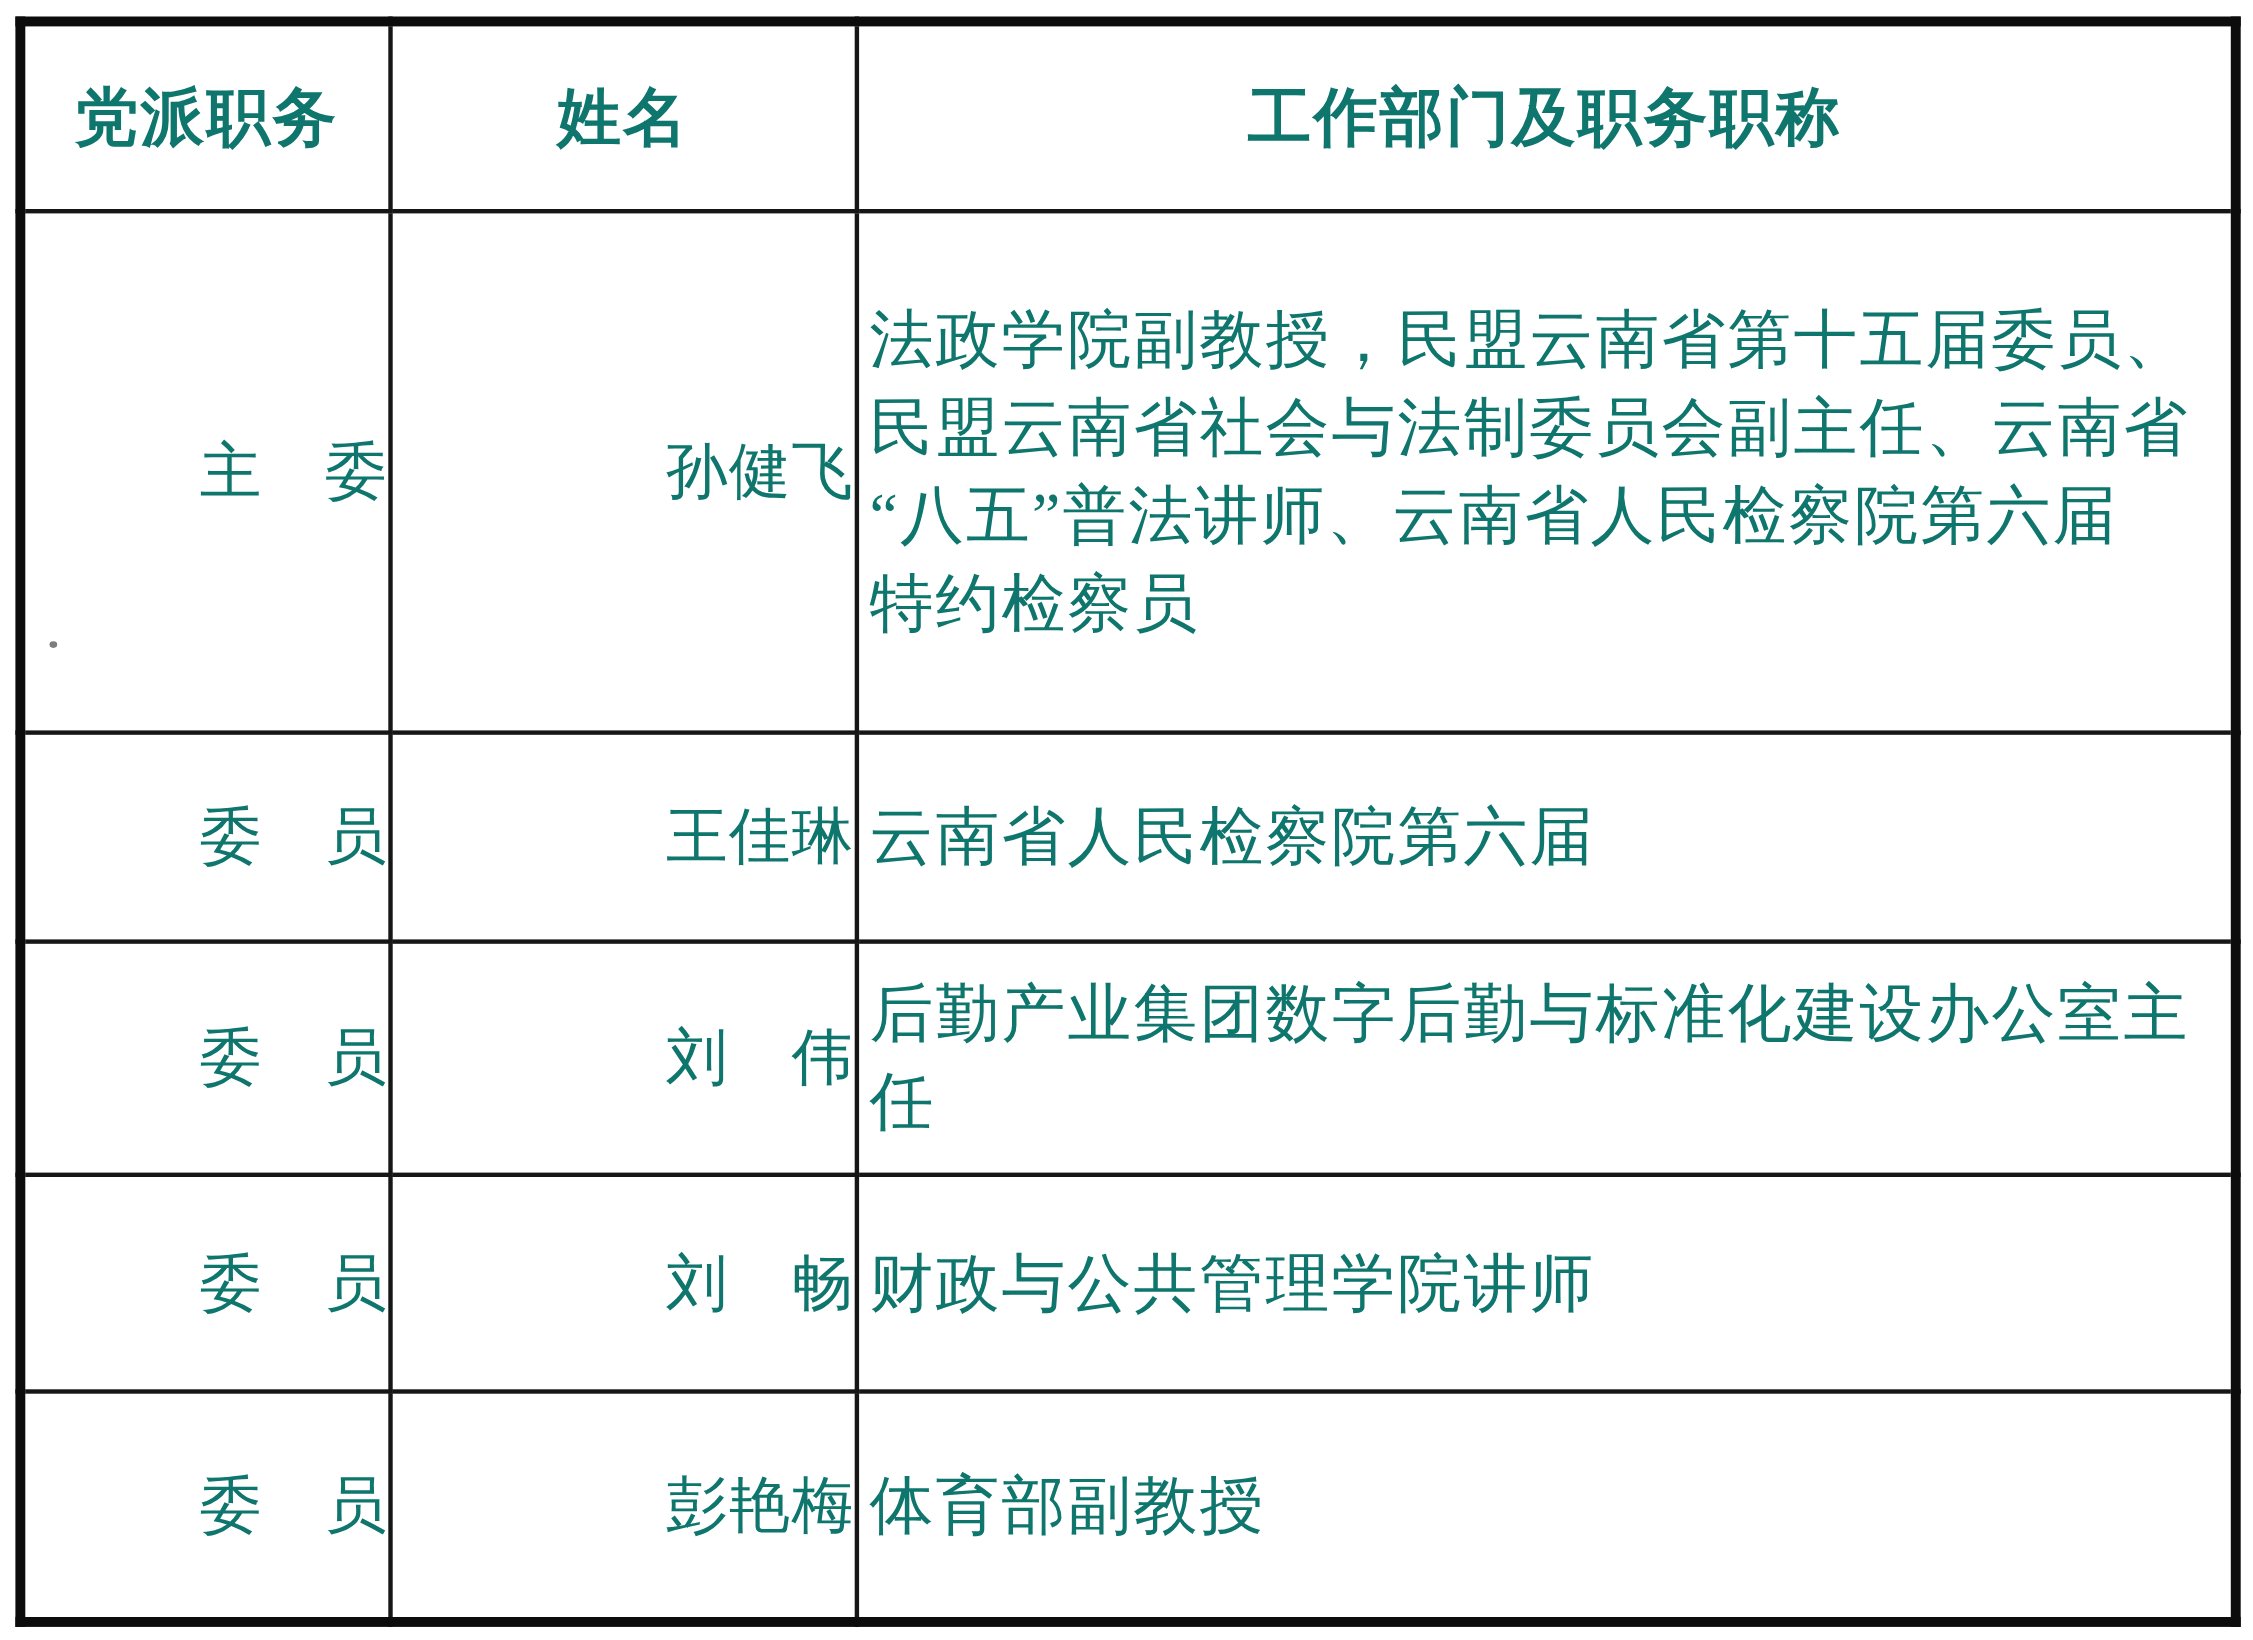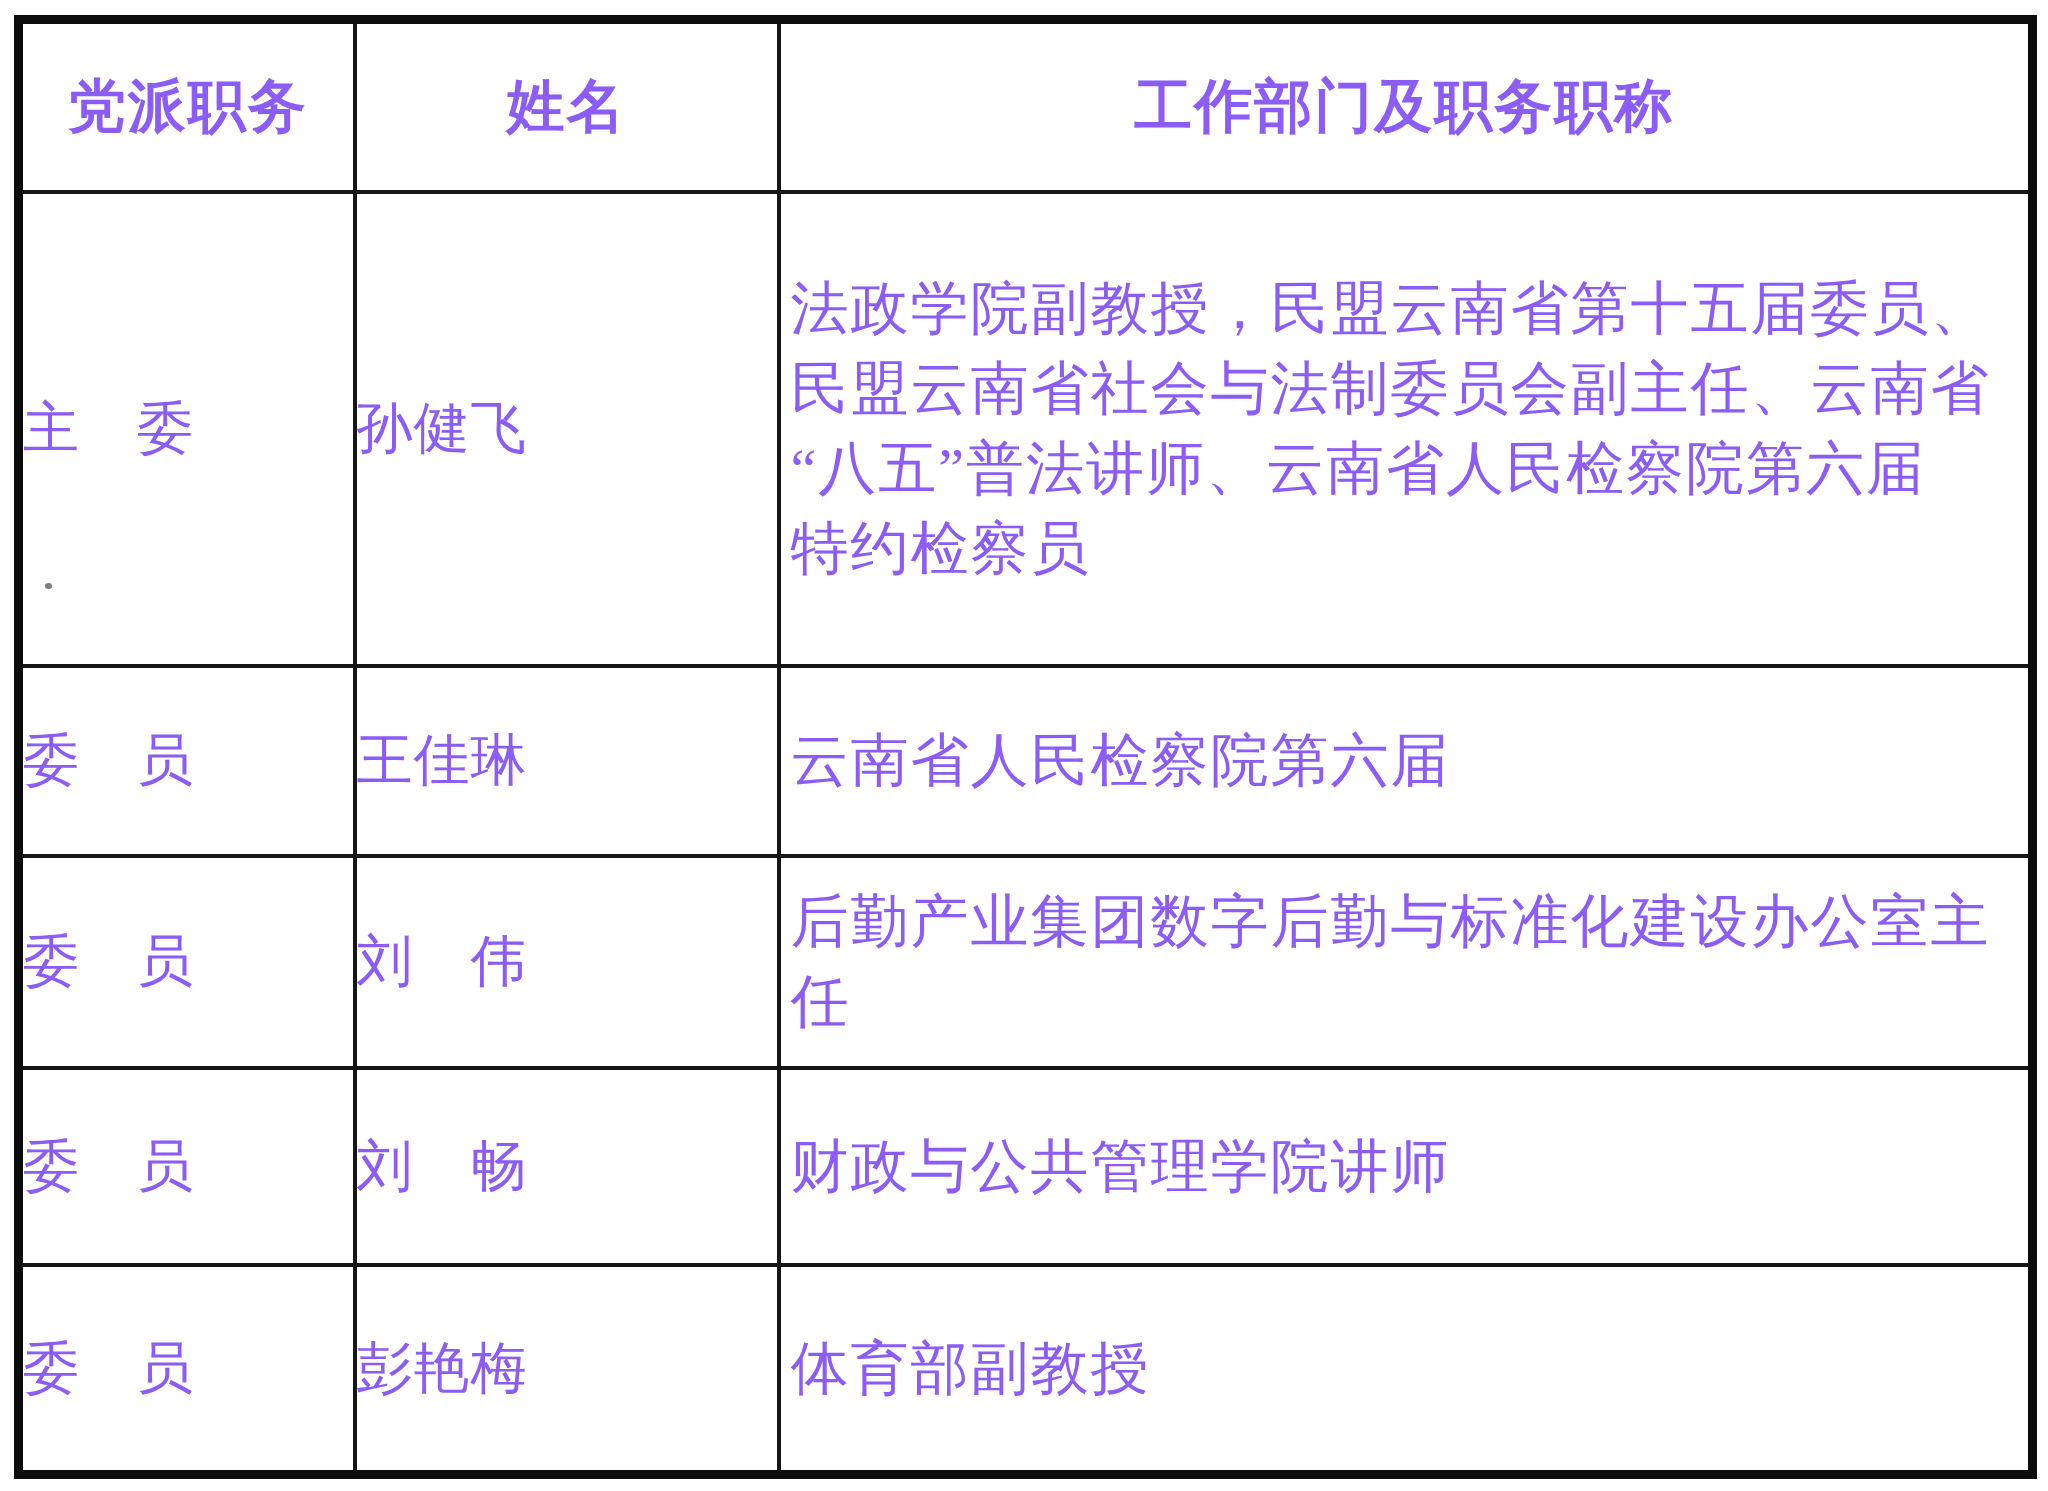--- a/index.html
+++ b/index.html
@@ -30,33 +30,33 @@
     table-layout: fixed;
     border: 9px solid #0c0c0c;
   }
   col.c1 { width: 336px; }
   col.c2 { width: 424px; }
   col.c3 { width: 1254px; }
 
   th, td {
     border: 4px solid #161616;
     padding: 0;
-    color: #8b5cf6;
+    color: #0f766e;
     background: #ffffff;
   }
   th.hdr {
     font-size: 58px;
     font-weight: bold;
     text-align: center;
     vertical-align: middle;
     letter-spacing: 2px;
   }
   td.pos, td.name {
     font-size: 56px;
-    text-align: left;
+    text-align: right;
     vertical-align: middle;
     letter-spacing: 1px;
   }
   td.desc {
     font-size: 58px;
     line-height: 80px;
     text-align: left;
     vertical-align: middle;
     padding: 8px 6px 8px 10px;
     white-space: pre-line;

